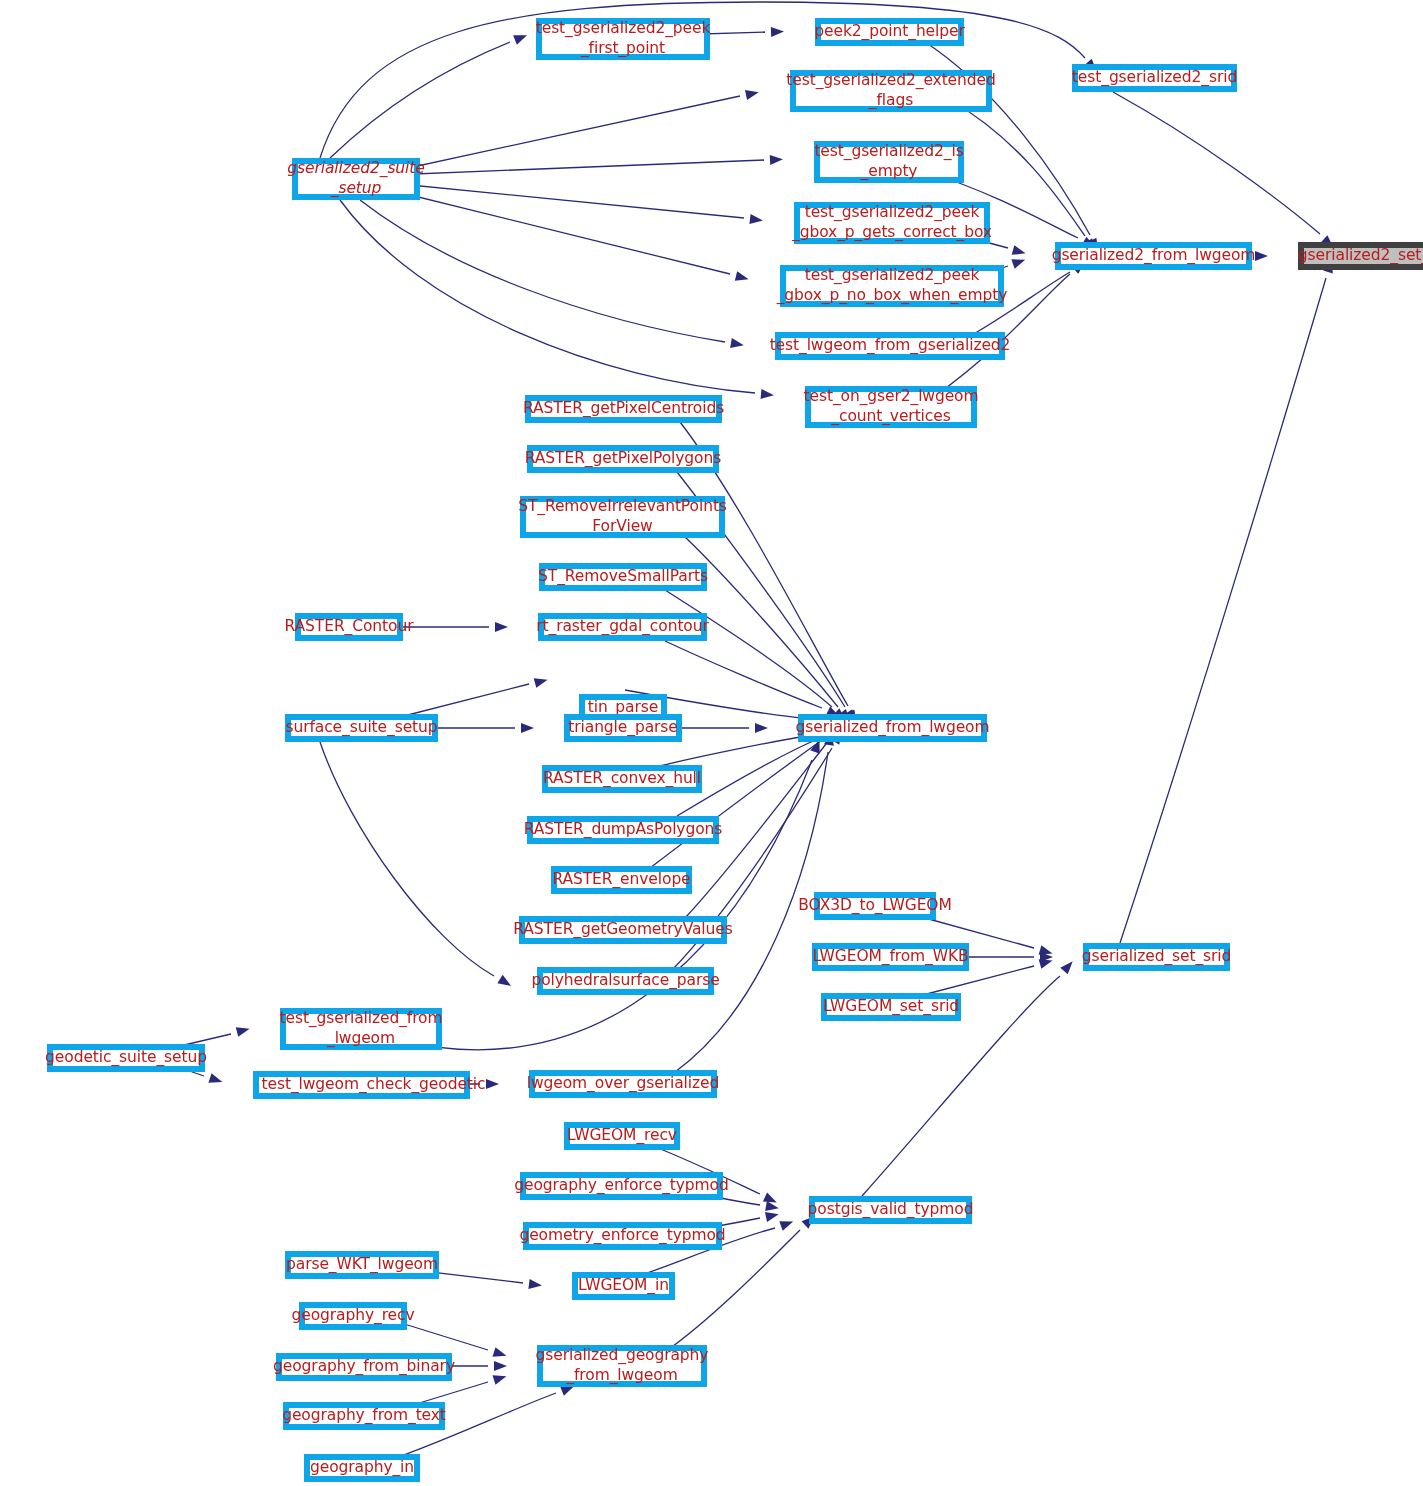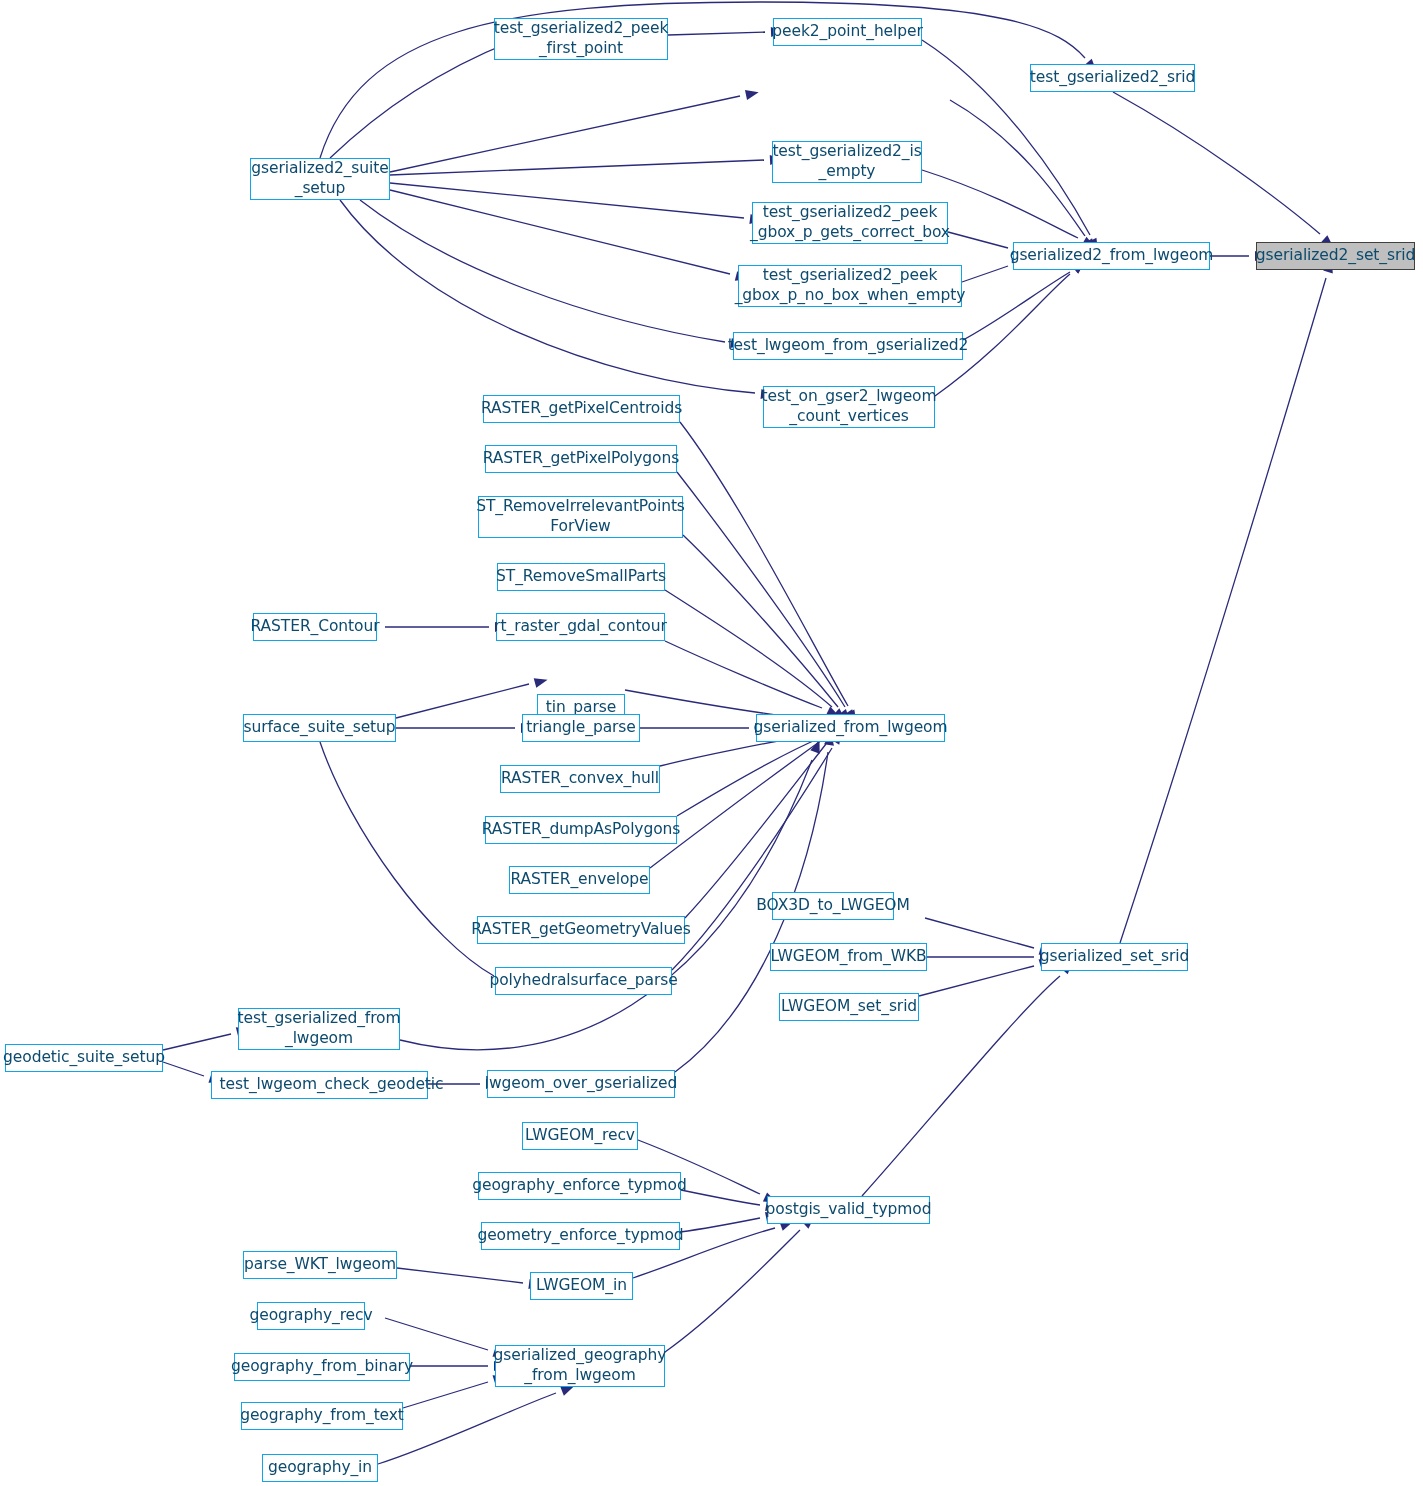--- a/index.html
+++ b/index.html
@@ -19,32 +19,33 @@
     position: absolute;
     left: 0;
     top: 0;
     width: 1423px;
     height: 1486px;
     pointer-events: none;
   }
   .node {
     position: absolute;
     box-sizing: border-box;
-    border: 1px solid #0ea5e9;
+    border: 6px solid #0ea5e9;
     background: #ffffff;
-    color: #0c4a6e;
+    color: #b91c1c;
     font-size: 15.5px;
     line-height: 1.28;
     display: flex;
     align-items: center;
     justify-content: center;
     text-align: center;
     white-space: pre-line;
     letter-spacing: -0.1px;
     z-index: 2;
+    margin-left: 42px;
   }
   .node.current {
     background: #bfbfbf;
     border-color: #404040;
   }
 </style>
 </head>
 <body>
 
 <div id="canvas">
@@ -151,43 +152,45 @@
       <polygon points="0,-5 13,0 0,5" fill="#2a2a7a" transform="translate(805,1225) rotate(-43)"></polygon>
       <path d="M 385,1318 L 488,1350" fill="none" stroke="#2a2a7a" stroke-width="1.3"></path>
       <polygon points="0,-5 13,0 0,5" fill="#2a2a7a" transform="translate(494,1352) rotate(17)"></polygon>
       <path d="M 410,1366 L 488,1366" fill="none" stroke="#2a2a7a" stroke-width="1.3"></path>
       <polygon points="0,-5 13,0 0,5" fill="#2a2a7a" transform="translate(494,1366) rotate(0)"></polygon>
       <path d="M 403,1408 L 488,1382" fill="none" stroke="#2a2a7a" stroke-width="1.3"></path>
       <polygon points="0,-5 13,0 0,5" fill="#2a2a7a" transform="translate(494,1380) rotate(-17)"></polygon>
       <path d="M 378,1464 C 430,1448 510,1410 556,1393" fill="none" stroke="#2a2a7a" stroke-width="1.3"></path>
       <polygon points="0,-5 13,0 0,5" fill="#2a2a7a" transform="translate(562,1391) rotate(-22)"></polygon>
     </svg>
-<div class="node" style="left: 250px; top: 158px; width: 140px; height: 42px;">gserialized2_suite
+<div class="node" style="left: 250px; top: 158px; width: 128px; height: 42px; font-style: italic;">gserialized2_suite
 _setup</div>
     <div class="node" style="left: 494px; top: 18px; width: 174px; height: 42px;">test_gserialized2_peek
 _first_point</div>
     <div class="node" style="left: 773px; top: 18px; width: 149px; height: 28px;">peek2_point_helper</div>
     <div class="node" style="left: 1030px; top: 64px; width: 165px; height: 28px;">test_gserialized2_srid</div>
+    <div class="node" style="left: 748px; top: 70px; width: 202px; height: 42px;">test_gserialized2_extended
+_flags</div>
     <div class="node" style="left: 772px; top: 141px; width: 150px; height: 42px;">test_gserialized2_is
 _empty</div>
     <div class="node" style="left: 752px; top: 202px; width: 196px; height: 42px;">test_gserialized2_peek
 _gbox_p_gets_correct_box</div>
     <div class="node" style="left: 738px; top: 265px; width: 224px; height: 42px;">test_gserialized2_peek
 _gbox_p_no_box_when_empty</div>
     <div class="node" style="left: 1013px; top: 242px; width: 197px; height: 28px;">gserialized2_from_lwgeom</div>
     <div class="node current" style="left: 1256px; top: 242px; width: 159px; height: 28px;">gserialized2_set_srid</div>
     <div class="node" style="left: 733px; top: 332px; width: 230px; height: 28px;">test_lwgeom_from_gserialized2</div>
     <div class="node" style="left: 763px; top: 386px; width: 172px; height: 42px;">test_on_gser2_lwgeom
 _count_vertices</div>
     <div class="node" style="left: 483px; top: 395px; width: 197px; height: 28px;">RASTER_getPixelCentroids</div>
     <div class="node" style="left: 485px; top: 445px; width: 192px; height: 28px;">RASTER_getPixelPolygons</div>
     <div class="node" style="left: 478px; top: 496px; width: 205px; height: 42px;">ST_RemoveIrrelevantPoints
 ForView</div>
     <div class="node" style="left: 497px; top: 563px; width: 168px; height: 28px;">ST_RemoveSmallParts</div>
-    <div class="node" style="left: 253px; top: 613px; width: 124px; height: 28px;">RASTER_Contour</div>
+    <div class="node" style="left: 253px; top: 613px; width: 108px; height: 28px;">RASTER_Contour</div>
     <div class="node" style="left: 496px; top: 613px; width: 169px; height: 28px;">rt_raster_gdal_contour</div>
     <div class="node" style="left: 537px; top: 694px; width: 88px; height: 28px;">tin_parse</div>
     <div class="node" style="left: 243px; top: 714px; width: 153px; height: 28px;">surface_suite_setup</div>
     <div class="node" style="left: 522px; top: 714px; width: 118px; height: 28px;">triangle_parse</div>
     <div class="node" style="left: 756px; top: 714px; width: 189px; height: 28px;">gserialized_from_lwgeom</div>
     <div class="node" style="left: 500px; top: 765px; width: 160px; height: 28px;">RASTER_convex_hull</div>
     <div class="node" style="left: 485px; top: 816px; width: 192px; height: 28px;">RASTER_dumpAsPolygons</div>
     <div class="node" style="left: 509px; top: 866px; width: 141px; height: 28px;">RASTER_envelope</div>
     <div class="node" style="left: 477px; top: 916px; width: 208px; height: 28px;">RASTER_getGeometryValues</div>
     <div class="node" style="left: 495px; top: 967px; width: 177px; height: 28px;">polyhedralsurface_parse</div>

